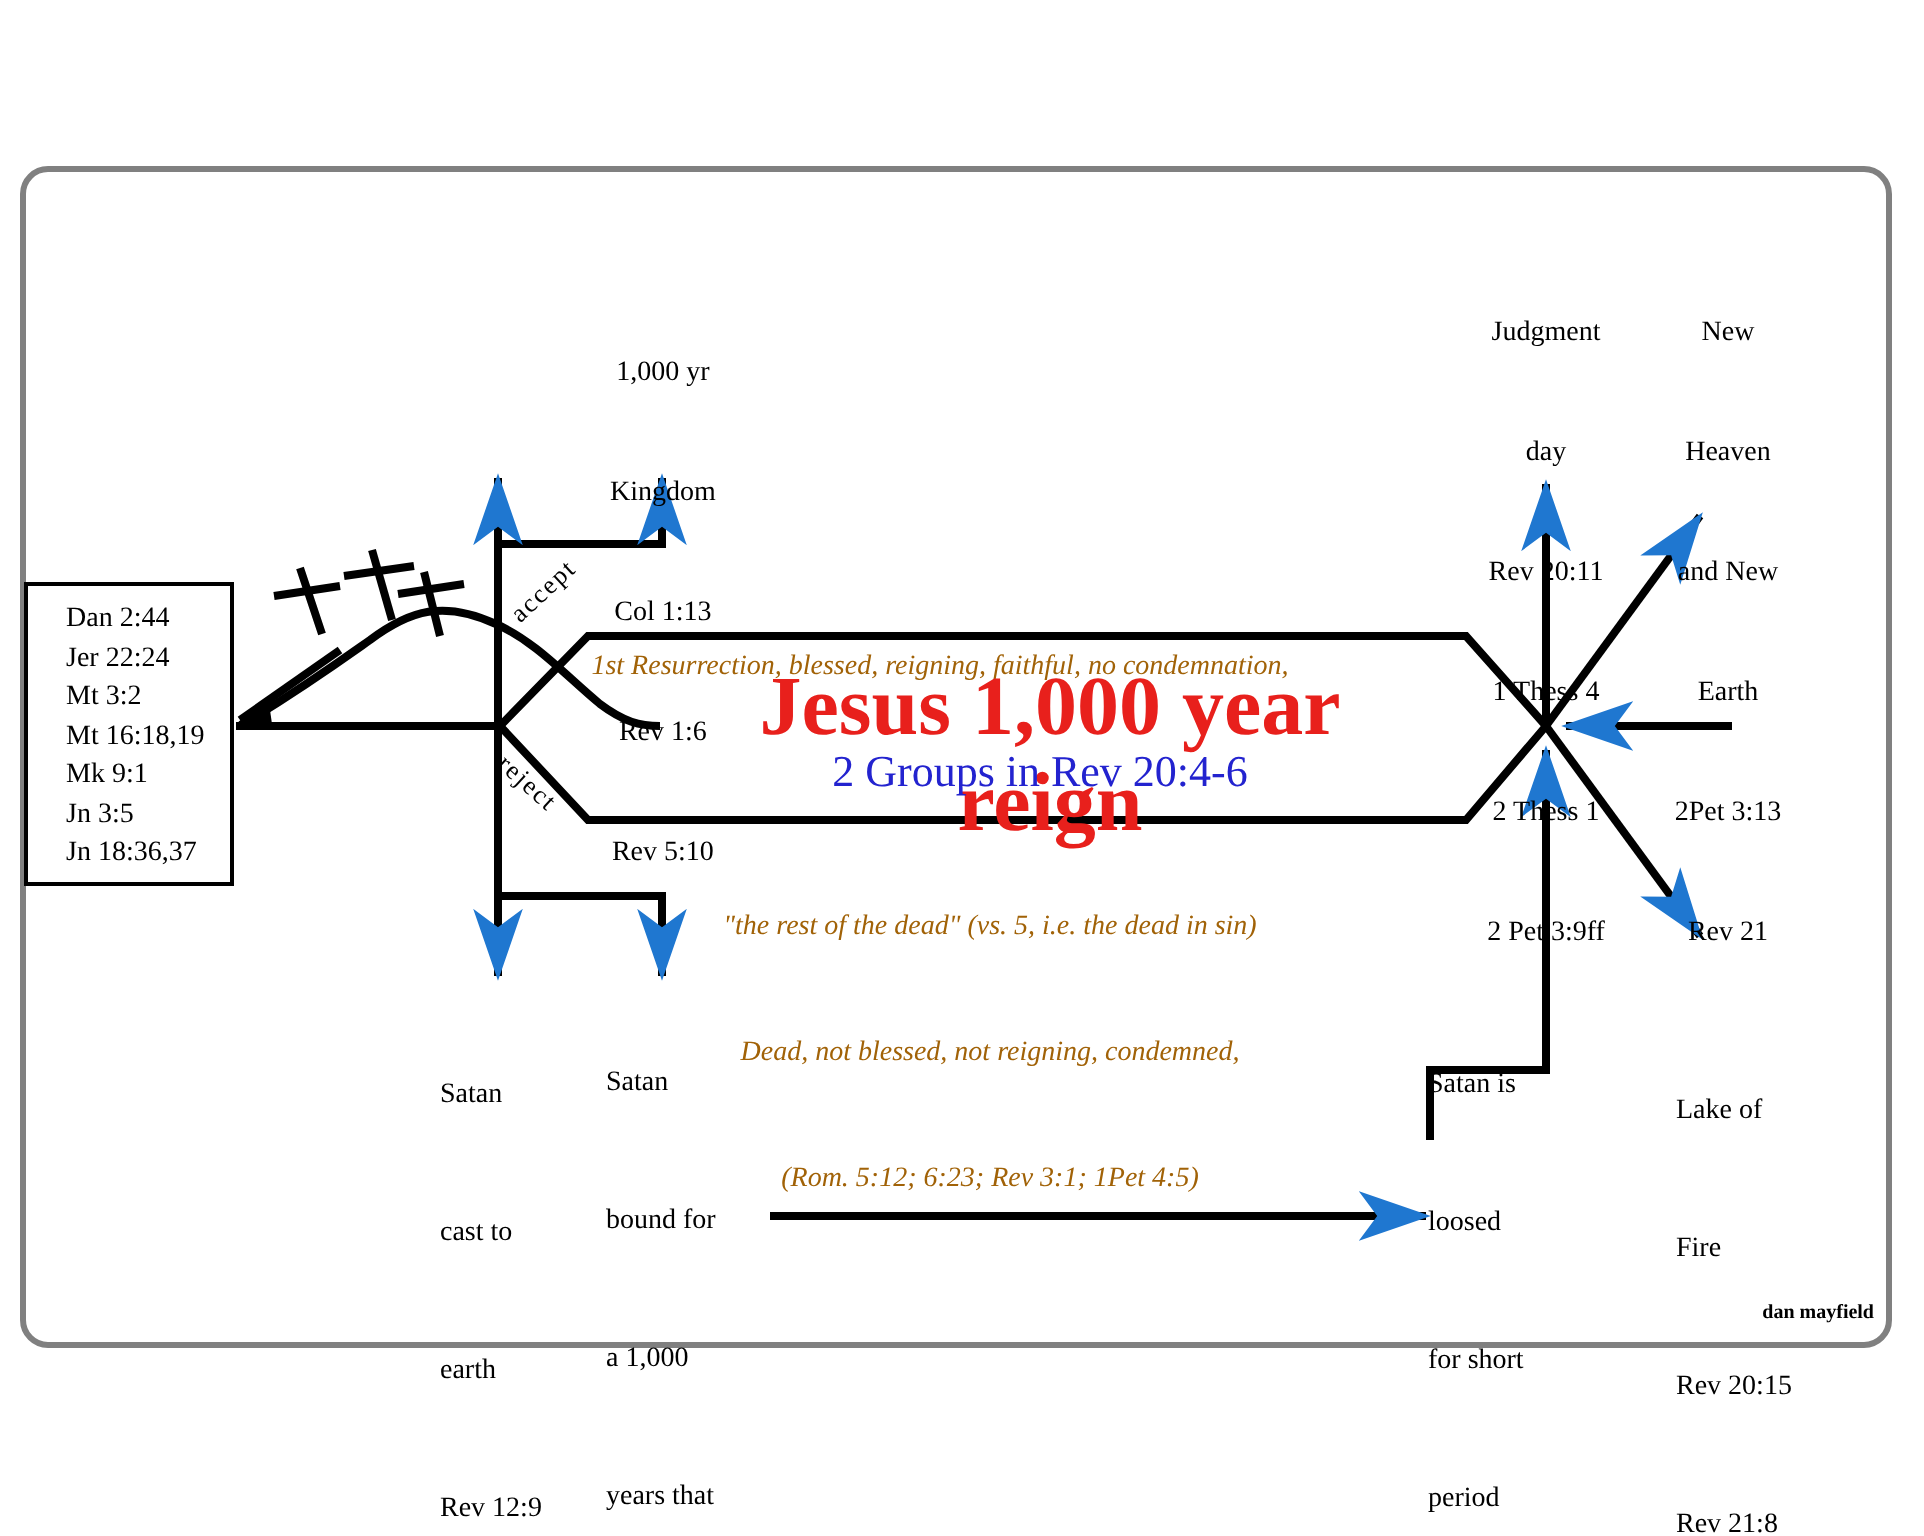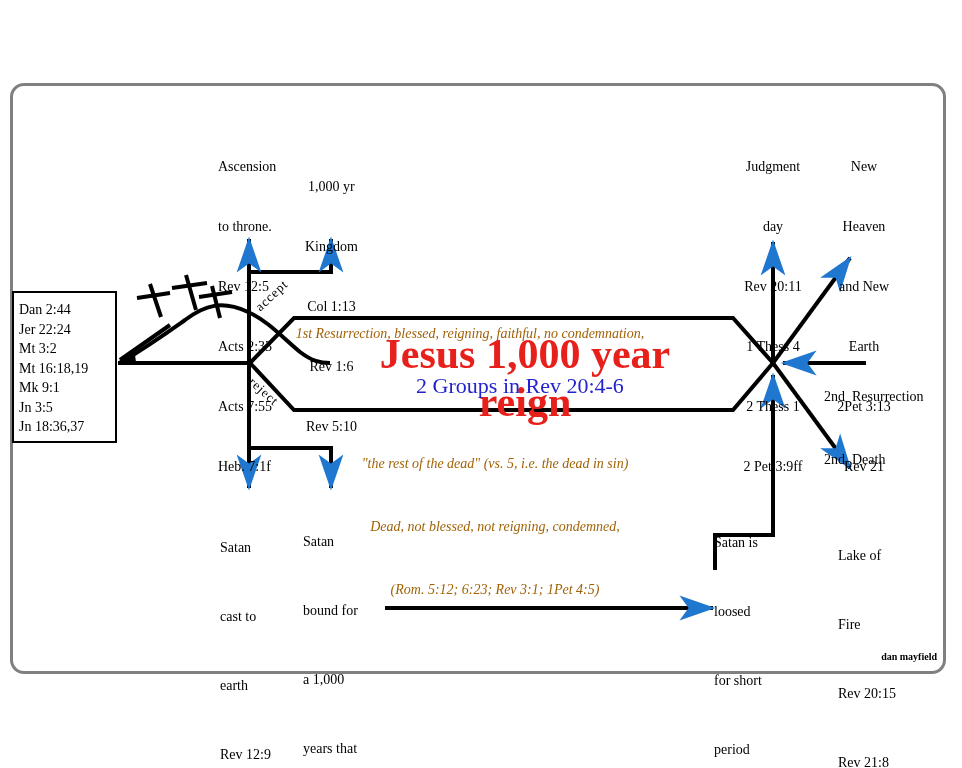--- a/index.html
+++ b/index.html
@@ -10,21 +10,21 @@
          border:3px solid #808080;border-radius:14px;background:#fff;}
   svg#art{position:absolute;left:0;top:0;width:962px;height:768px;}
   .txt{position:absolute;white-space:pre;line-height:20px;
        font-family:"Liberation Serif","DejaVu Serif",serif;
        font-size:14px;color:#000;}
   .blue{color:#a16207;font-style:italic;}
   .center{text-align:center;}
   .leftbox{position:absolute;left:12px;top:291px;width:105px;height:152px;
            border:2px solid #000;background:#fff;box-sizing:border-box;}
   .leftbox .txt{position:static;padding:0;font-size:14px;line-height:19.5px;}
-  .leftbox-inner{padding:7px 0 0 5px;}
+  .leftbox-inner{padding:7px 0 0 19px;}
   .title-red{position:absolute;left:330px;top:330px;width:390px;
              text-align:center;font-size:42px;font-weight:bold;color:#e8201c;
              font-family:"Liberation Serif","DejaVu Serif",serif;
              letter-spacing:0px;}
   .title-blue{position:absolute;left:325px;top:373px;width:390px;
               text-align:center;font-size:22px;color:#2323cf;
               font-family:"Liberation Serif","DejaVu Serif",serif;}
   .rot{position:absolute;font-size:13px;color:#000;letter-spacing:1px;}
   .sig{position:absolute;right:25px;top:651px;font-size:10px;
        font-weight:bold;color:#000;letter-spacing:0px;}
@@ -101,28 +101,20 @@
       <div class="txt">Dan 2:44</div>
       <div class="txt">Jer 22:24</div>
       <div class="txt">Mt 3:2</div>
       <div class="txt">Mt 16:18,19</div>
       <div class="txt">Mk 9:1</div>
       <div class="txt">Jn 3:5</div>
       <div class="txt">Jn 18:36,37</div>
     </div>
   </div>
 
-  <div class="txt" style="left:218px;top:117px;">
-    <div>Ascension</div>
-    <div>to throne.</div>
-    <div>Rev 12:5</div>
-    <div>Acts 2:33</div>
-    <div>Acts 7:55</div>
-    <div>Heb. 7:1f</div>
-  </div>
 
   <div class="txt" style="left:305px;top:137px;text-align:center;">
     <div>1,000 yr</div>
     <div>Kingdom</div>
     <div>Col 1:13</div>
     <div>Rev 1:6</div>
     <div>Rev 5:10</div>
   </div>
 
   <div class="txt center" style="left:732px;top:117px;width:82px;">
@@ -188,20 +180,16 @@
     
   </div>
 
   <div class="txt" style="left:838px;top:498px;line-height:23px;">
     <div>Lake of</div>
     <div>Fire</div>
     <div>Rev 20:15</div>
     <div>Rev 21:8</div>
   </div>
 
-  <div class="txt" style="left:824px;top:344px;line-height:21px;">
-    <div>2nd  Resurrection</div>
-    <div>2nd  Death</div>
-  </div>
 
   <div class="sig">dan mayfield</div>
 
 </div>
 
 </body></html>

